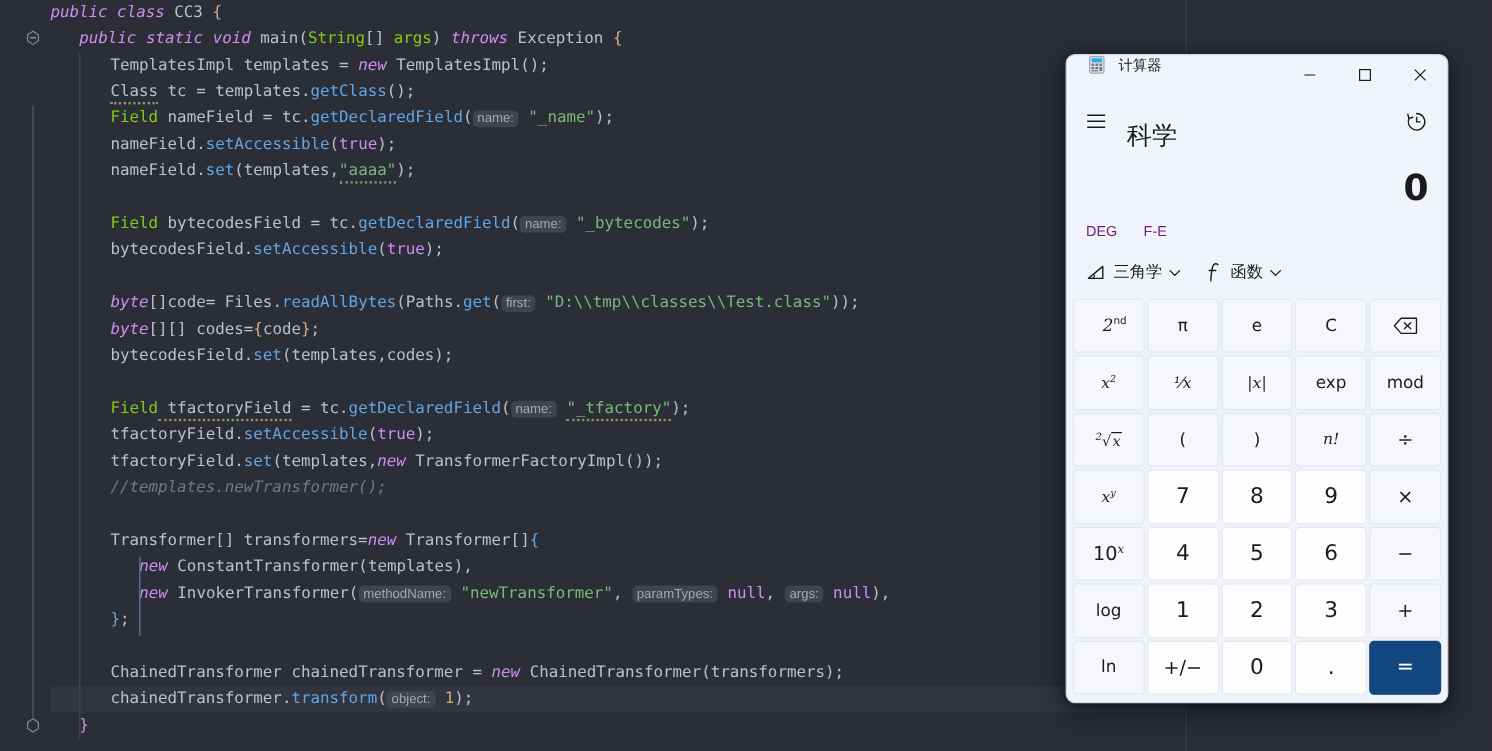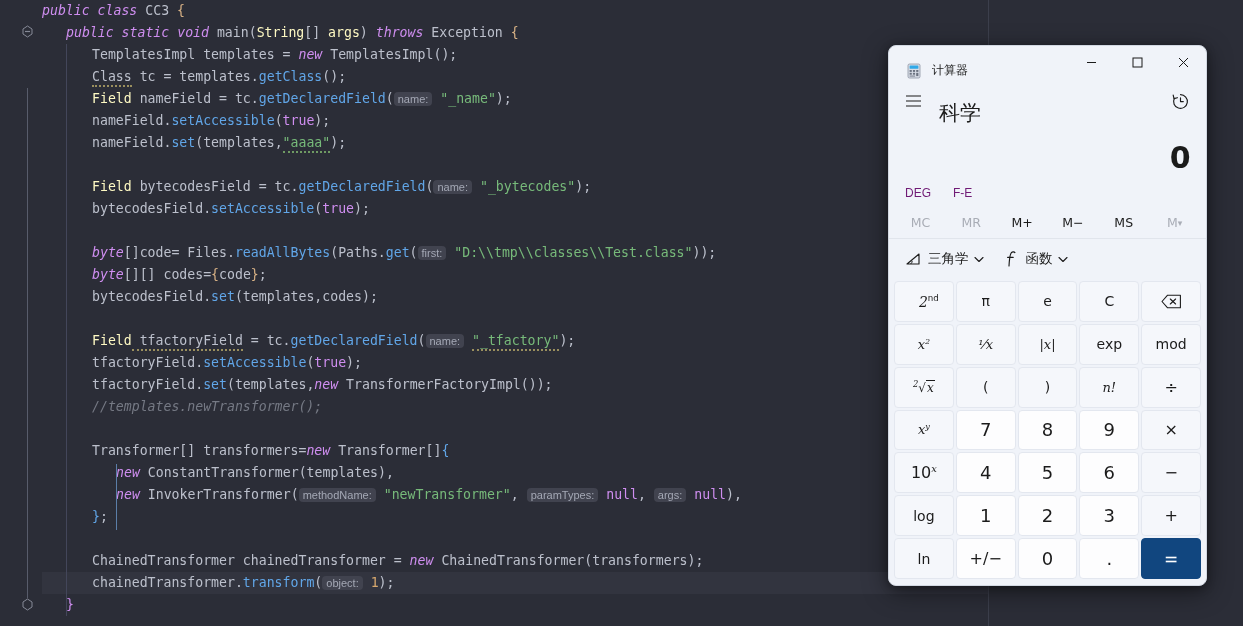--- a/index.html
+++ b/index.html
@@ -58,21 +58,21 @@
   .line {
     position: relative;
     height: 22px;
     padding-left: 0;
   }
   .line.current { background: #32343f; }
 
   
   .kw   { color: #cf8ef0; font-style: italic; }
   .kw2  { color: #cf8ef0; }
-  .type { color: #fef9c3; }
+  .type { color: #84cc16; }
   .id   { color: #bcc0cc; }
   .fn   { color: #61a6e8; }
   .str  { color: #77ba7a; }
   .num  { color: #d7a86e; }
   .cmt  { color: #757984; font-style: italic; }
   .punc { color: #bcc0cc; }
   .brace{ color: #d7b185; }
   .blue { color: #61a6e8; }
 
   .hint {
@@ -101,21 +101,21 @@
     border-radius: 8px;
     border: 1px solid #d2d8e2;
     box-shadow: 0 6px 26px rgba(0,0,0,0.45), 0 2px 8px rgba(0,0,0,0.3);
     overflow: hidden;
     display: flex;
     flex-direction: column;
   }
   .titlebar {
     height: 33px;
     display: flex;
-    align-items: flex-end;
+    align-items: flex-start;
     flex: none;
   }
   .app-icon {
     width: 16px; height: 16px;
     margin-left: 17px; margin-right: 10px;
     flex: none;
   }
   .app-title {
     font-size: 12px;
     color: #1b1b1b;
@@ -354,28 +354,20 @@
 
     <div class="display">
       <span class="display-value">0</span>
     </div>
 
     <div class="toggle-row" id="toggle-row">
         <div class="toggle-btn">DEG</div>
         <div class="toggle-btn">F-E</div>
       </div>
 
-    <div class="mem-row" id="mem-row">
-        <div class="mem-btn disabled">MC</div>
-        <div class="mem-btn disabled">MR</div>
-        <div class="mem-btn">M+</div>
-        <div class="mem-btn">M−</div>
-        <div class="mem-btn">MS</div>
-        <div class="mem-btn disabled">M<span style="font-size:9px;vertical-align:1px;">▾</span></div>
-      </div>
 
     <div class="dd-row">
       <div class="dd">
         <svg width="17" height="14" viewBox="0 0 17 14">
           <path d="M2 12 L14 12 L14 2 Z" fill="none" stroke="#1b1b1b" stroke-width="1.15" stroke-linejoin="round"></path>
           <path d="M5.6 12 A4 4 0 0 0 7.2 8.9" fill="none" stroke="#1b1b1b" stroke-width="1"></path>
         </svg>
         <span class="dd-label">三角学</span>
         <svg width="10" height="7" viewBox="0 0 10 7">
           <polyline points="1,1.5 5,5.5 9,1.5" fill="none" stroke="#1b1b1b" stroke-width="1.1" stroke-linecap="round" stroke-linejoin="round"></polyline>

